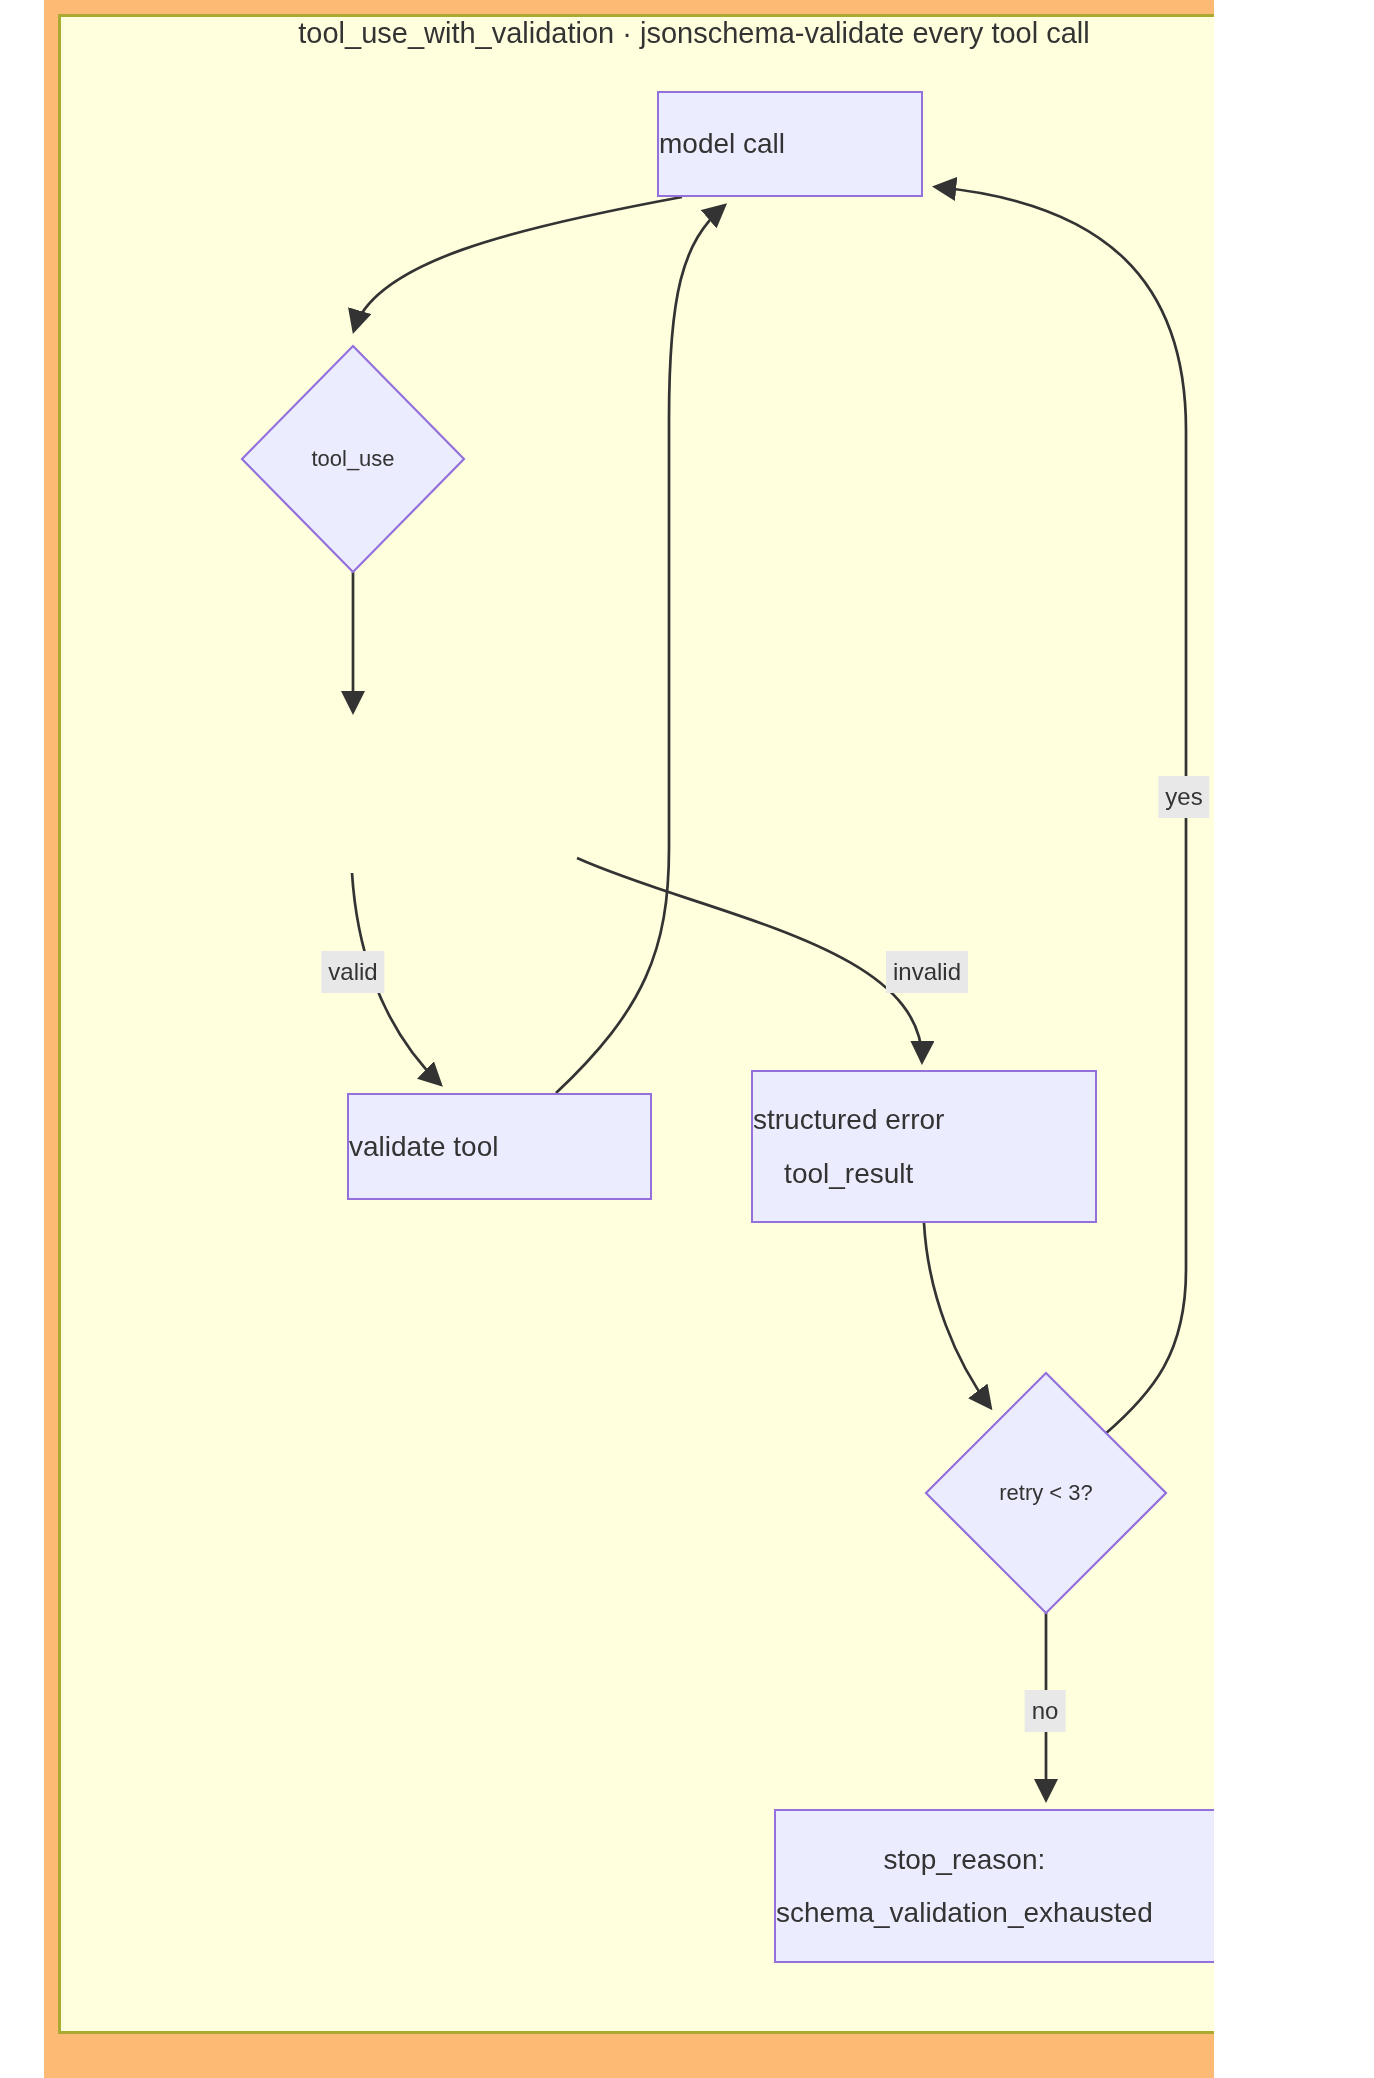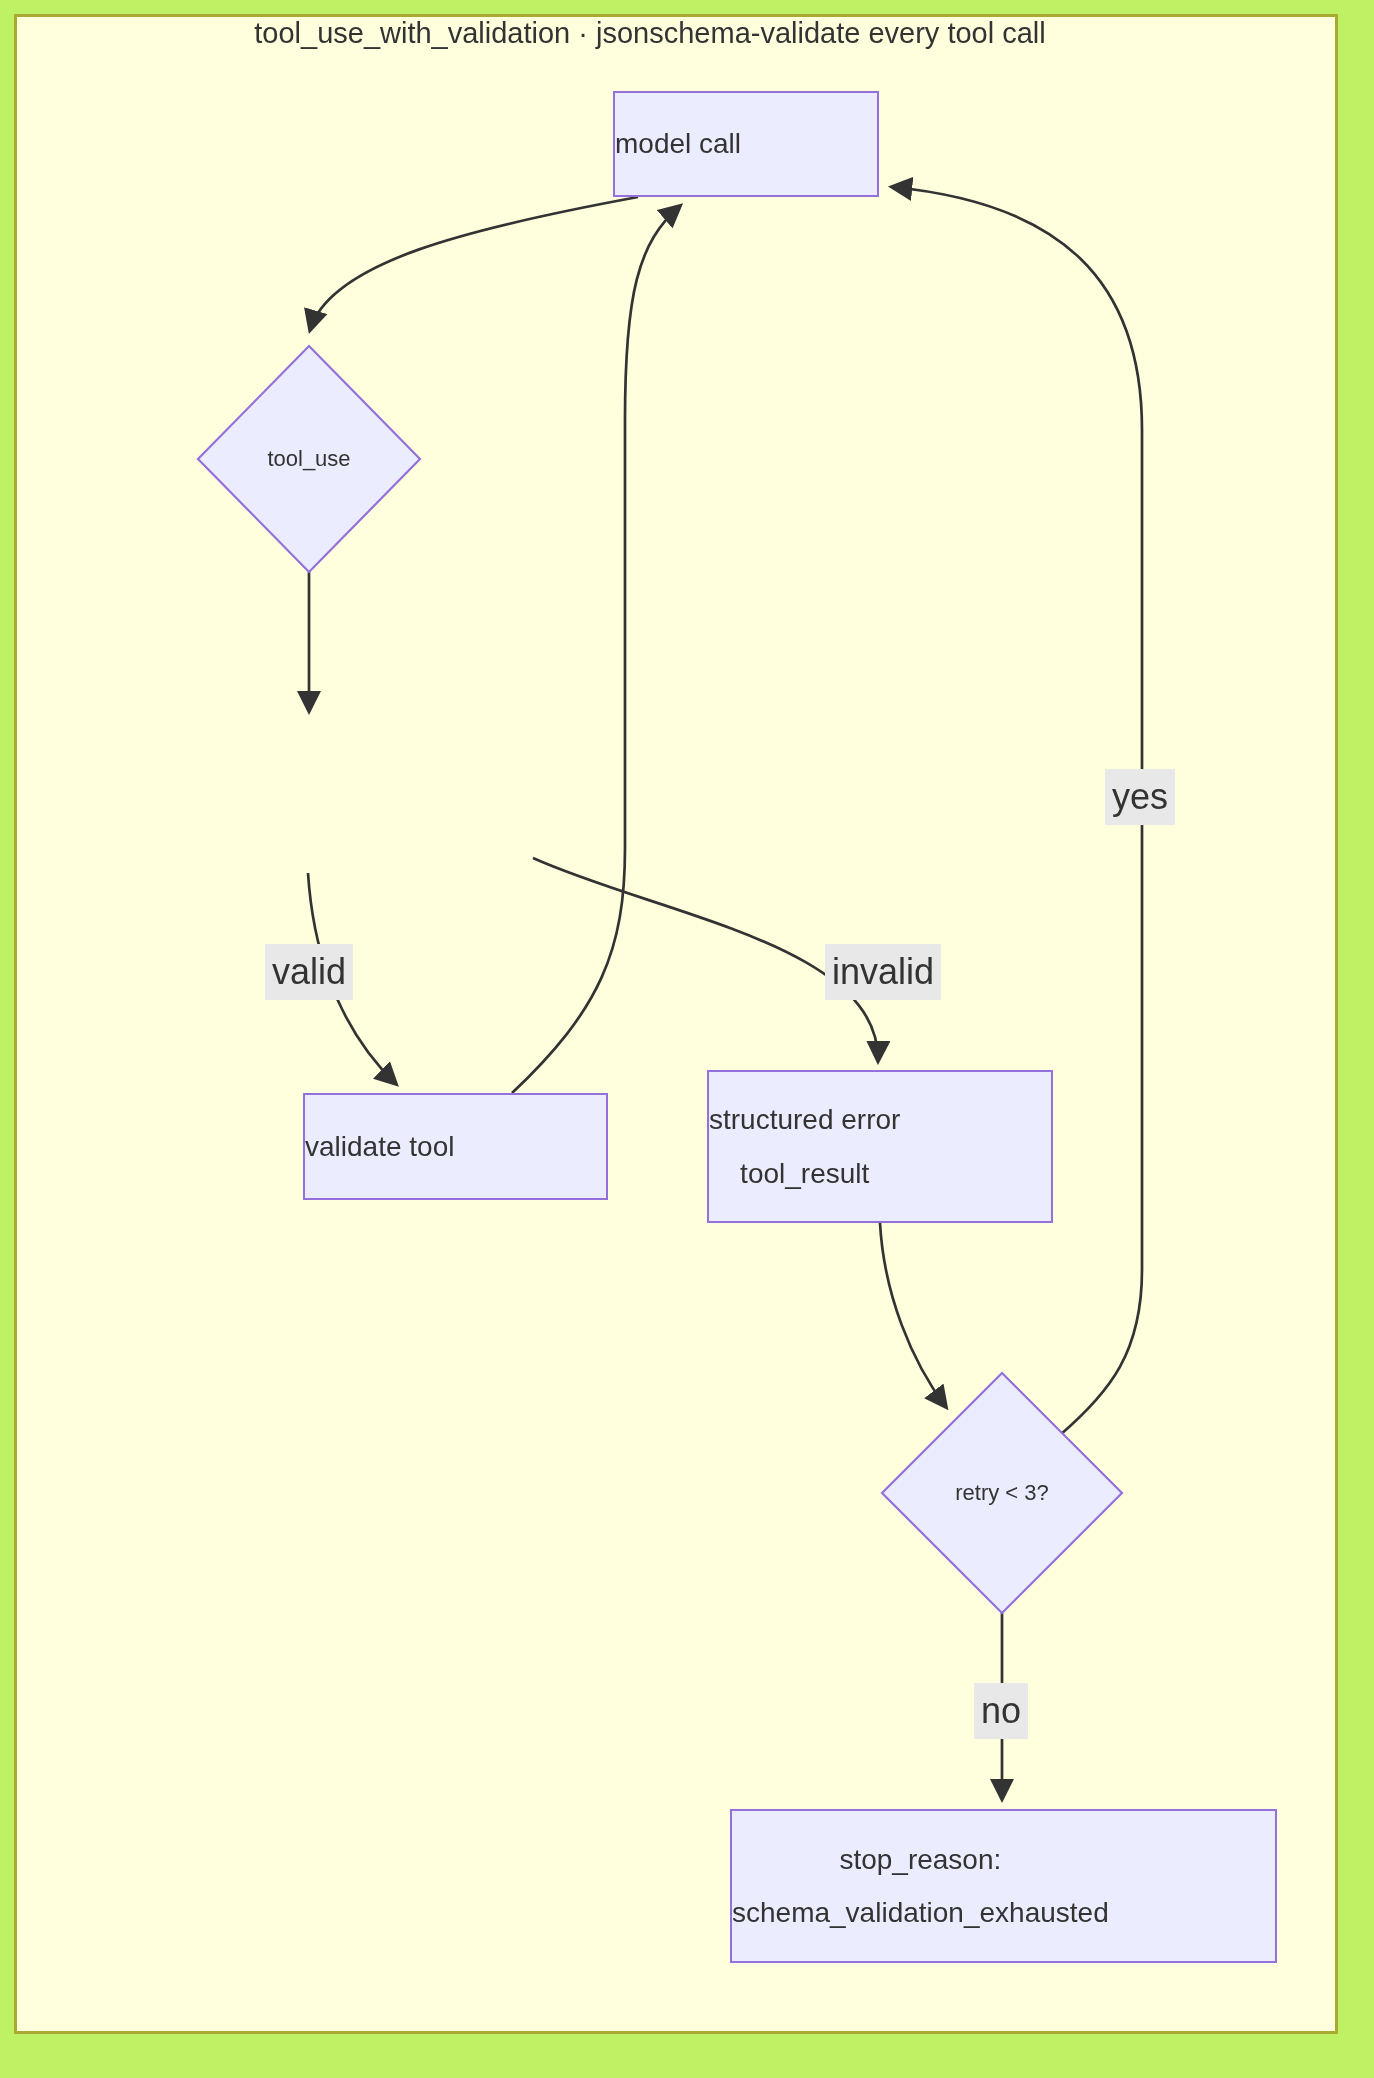--- a/index.html
+++ b/index.html
@@ -4,23 +4,24 @@
 <style>
   html, body { margin: 0; padding: 0; }
   body {
     width: 1374px; height: 2078px;
     background: #ffffff;
     font-family: "Liberation Sans", "DejaVu Sans", sans-serif;
     color: #333333;
   }
   .page {
     position: relative;
-    width: 1374px; height: 2078px;
-    background: #bef264;
+    width: 1170px; height: 2078px;
+    background: #fdba74;
     overflow: hidden;
+    margin-left: 44px;
   }
   .frame {
     position: absolute;
     left: 14px; top: 14px;
     width: 1324px; height: 2020px;
     background: #FFFFDE;
     border: 3px solid #AAAA33;
     box-sizing: border-box;
   }
   .diagram-title {
@@ -59,21 +60,21 @@
     text-align: left;
     font-size: 22px;
     color: #333333;
     white-space: nowrap;
   }
   .edge-label {
     position: absolute;
     transform: translate(-50%, -50%);
     background: #E8E8E8;
     padding: 7px 7px;
-    font-size: 36px;
+    font-size: 24px;
     color: #333333;
     white-space: nowrap;
   }
 </style>
 </head>
 <body>
 
 <div class="page">
   <div class="frame"></div>
 

